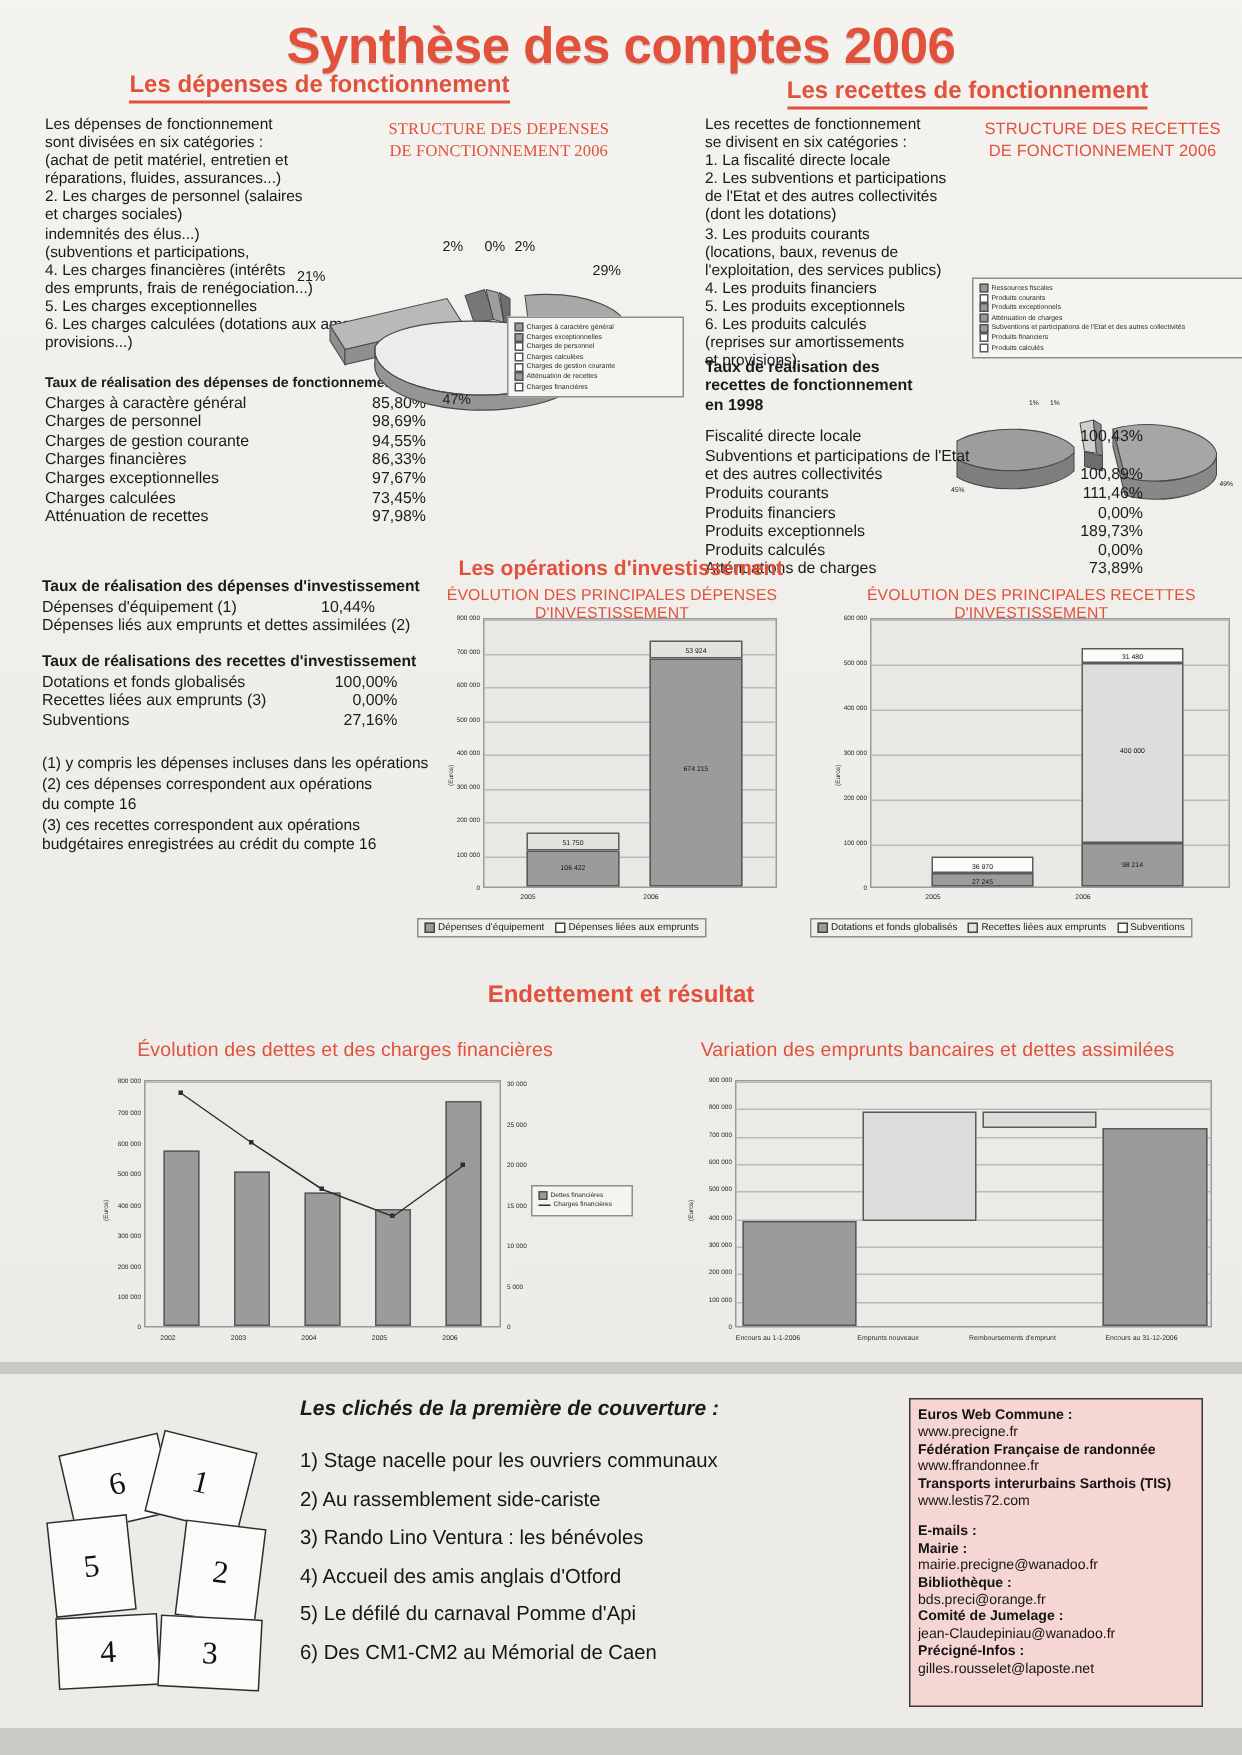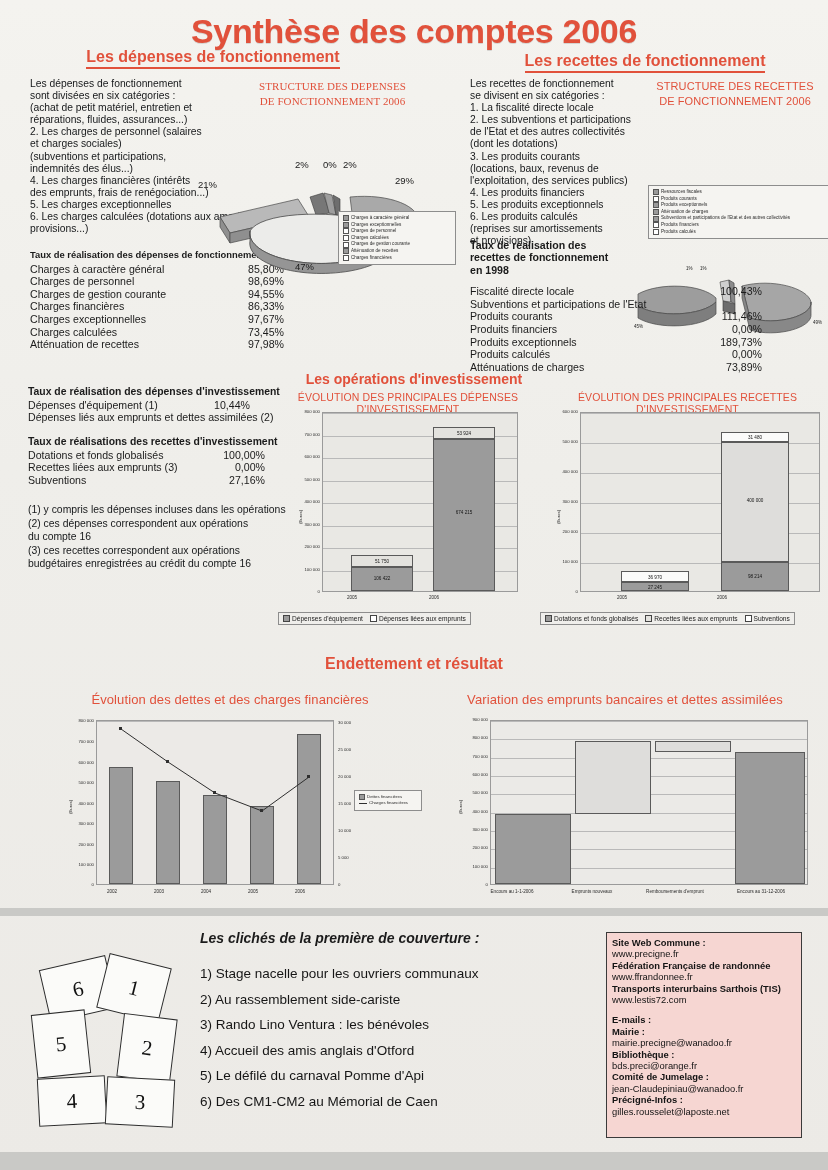--- a/index.html
+++ b/index.html
@@ -101,22 +101,22 @@
     <span class="sec-title underlined">Les recettes de fonctionnement</span>
   </div>
 
   <div class="abs body-text" style="left:30px;top:78px;width:330px;">
     <p>Les dépenses de fonctionnement</p>
     <p>sont divisées en six catégories :</p>
     <p>(achat de petit matériel, entretien et</p>
     <p>réparations, fluides, assurances...)</p>
     <p>2. Les charges de personnel (salaires</p>
     <p>et charges sociales)</p>
+    <p>indemnités des élus...)</p>
     <p>(subventions et participations,</p>
-    <p>indemnités des élus...)</p>
     <p>4. Les charges financières  (intérêts</p>
     <p>des emprunts, frais de renégociation...)</p>
     <p>5. Les charges exceptionnelles</p>
     <p style="width:440px">6. Les charges calculées (dotations aux amortissements et</p>
     <p>provisions...)</p>
   </div>
 
   <div class="abs rate-table" style="left:30px;top:249px;width:300px;">
     <div class="bold" style="font-size:9.4px;margin-bottom:1px;">Taux de réalisation des dépenses de fonctionnement en 2006</div>
     <div class="rate-row">
@@ -301,20 +301,24 @@
     <div class="bold" style="font-size:10.6px;line-height:12.4px;">Taux de réalisation des</div>
     <div class="bold" style="font-size:10.6px;line-height:12.4px;">recettes de fonctionnement</div>
     <div class="bold" style="font-size:10.6px;line-height:12.4px;margin-bottom:9px;">en 1998</div>
     <div class="rate-row">
         <span class="lbl" style="width:230px">Fiscalité directe locale</span>
         <span class="val" style="width:62px">100,43%</span>
       </div>
     <div class="rate-row">
         <span class="lbl" style="width:230px">Subventions et participations de l'Etat</span>
         <span class="val" style="width:62px"></span>
+      </div>
+    <div class="rate-row">
+        <span class="lbl" style="width:230px">et des autres collectivités</span>
+        <span class="val" style="width:62px">100,89%</span>
       </div>
     <div class="rate-row">
         <span class="lbl" style="width:230px">Produits courants</span>
         <span class="val" style="width:62px">111,46%</span>
       </div>
     <div class="rate-row">
         <span class="lbl" style="width:230px">Produits financiers</span>
         <span class="val" style="width:62px">0,00%</span>
       </div>
     <div class="rate-row">
@@ -591,21 +595,21 @@
       <div>1) Stage nacelle pour les ouvriers communaux</div>
       <div>2) Au rassemblement side-cariste</div>
       <div>3) Rando Lino Ventura : les bénévoles</div>
       <div>4) Accueil des amis anglais d'Otford</div>
       <div>5) Le défilé du carnaval Pomme d'Api</div>
       <div>6) Des CM1-CM2 au Mémorial de Caen</div>
     </div>
   </div>
 
   <div class="abs contact-box" style="left:606px;top:932px;width:196px;height:206px;">
-    <div class="h">Site Web Commune :</div>
+    <div class="h">Euros Web Commune :</div>
     <div>www.precigne.fr</div>
     <div class="h">Fédération Française de randonnée</div>
     <div>www.ffrandonnee.fr</div>
     <div class="h">Transports interurbains Sarthois (TIS)</div>
     <div>www.lestis72.com</div>
     <div style="height:9px;"></div>
     <div class="h">E-mails :</div>
     <div class="h">Mairie :</div>
     <div>mairie.precigne@wanadoo.fr</div>
     <div class="h">Bibliothèque :</div>

